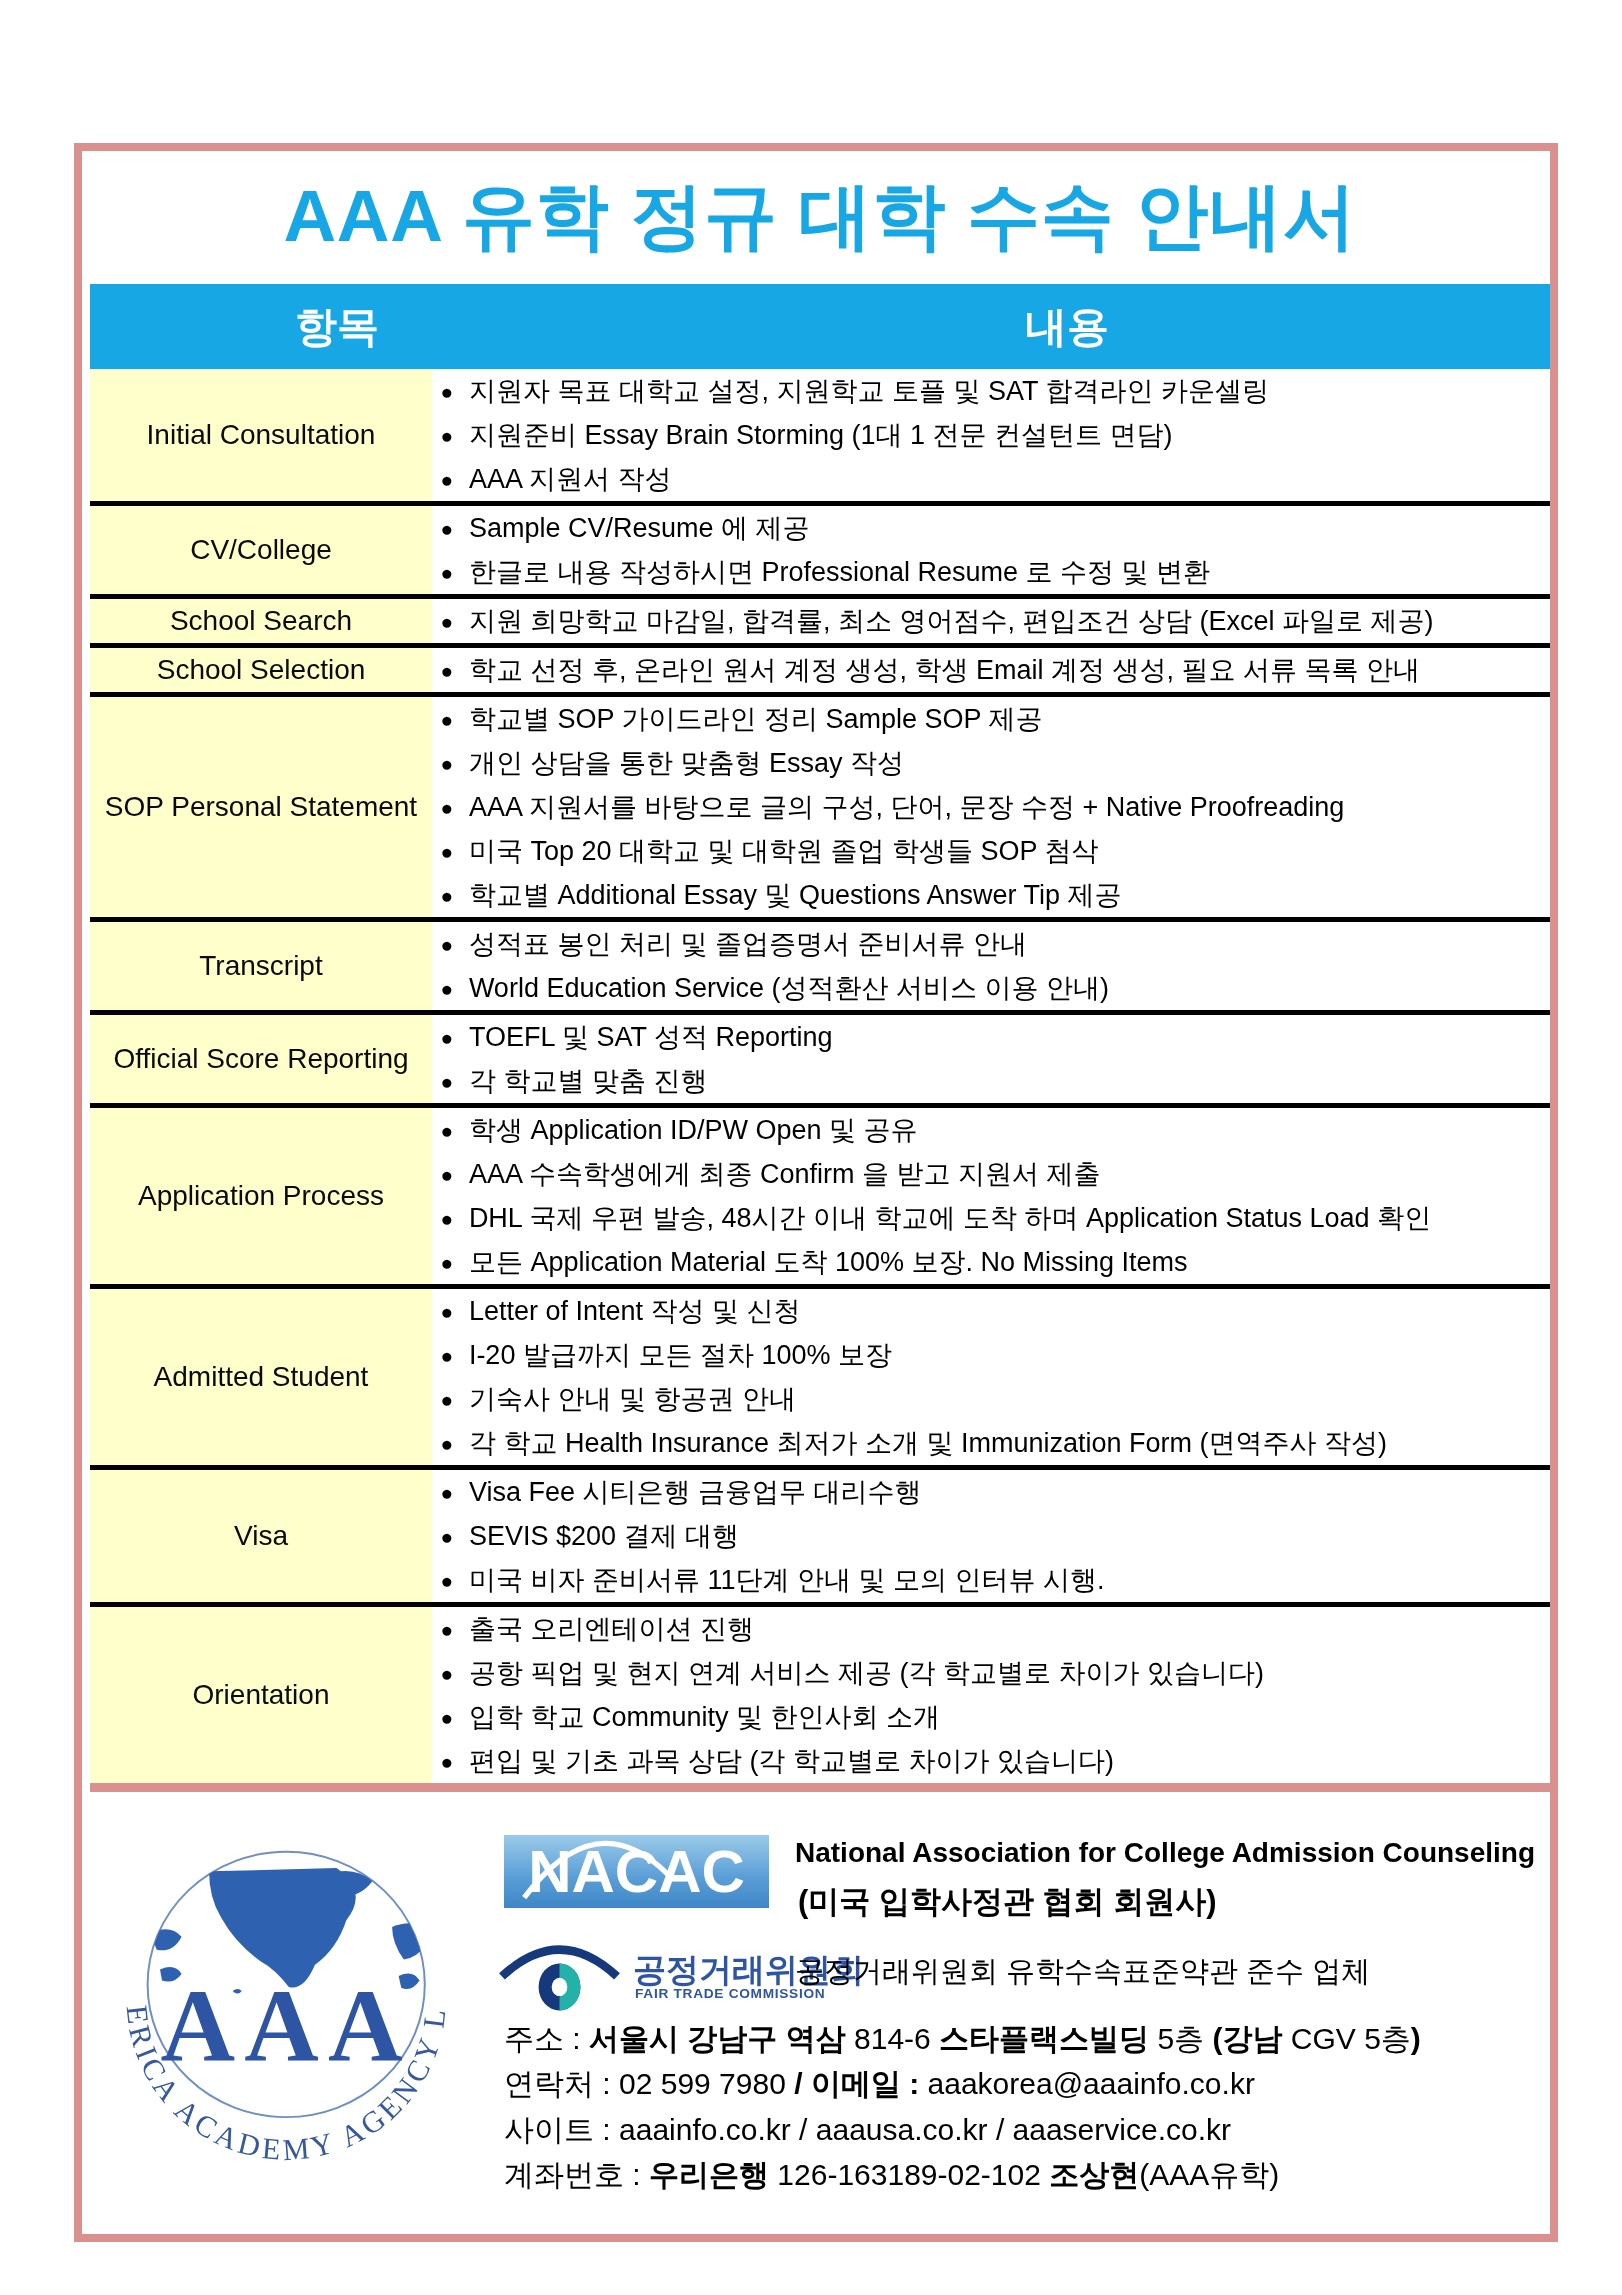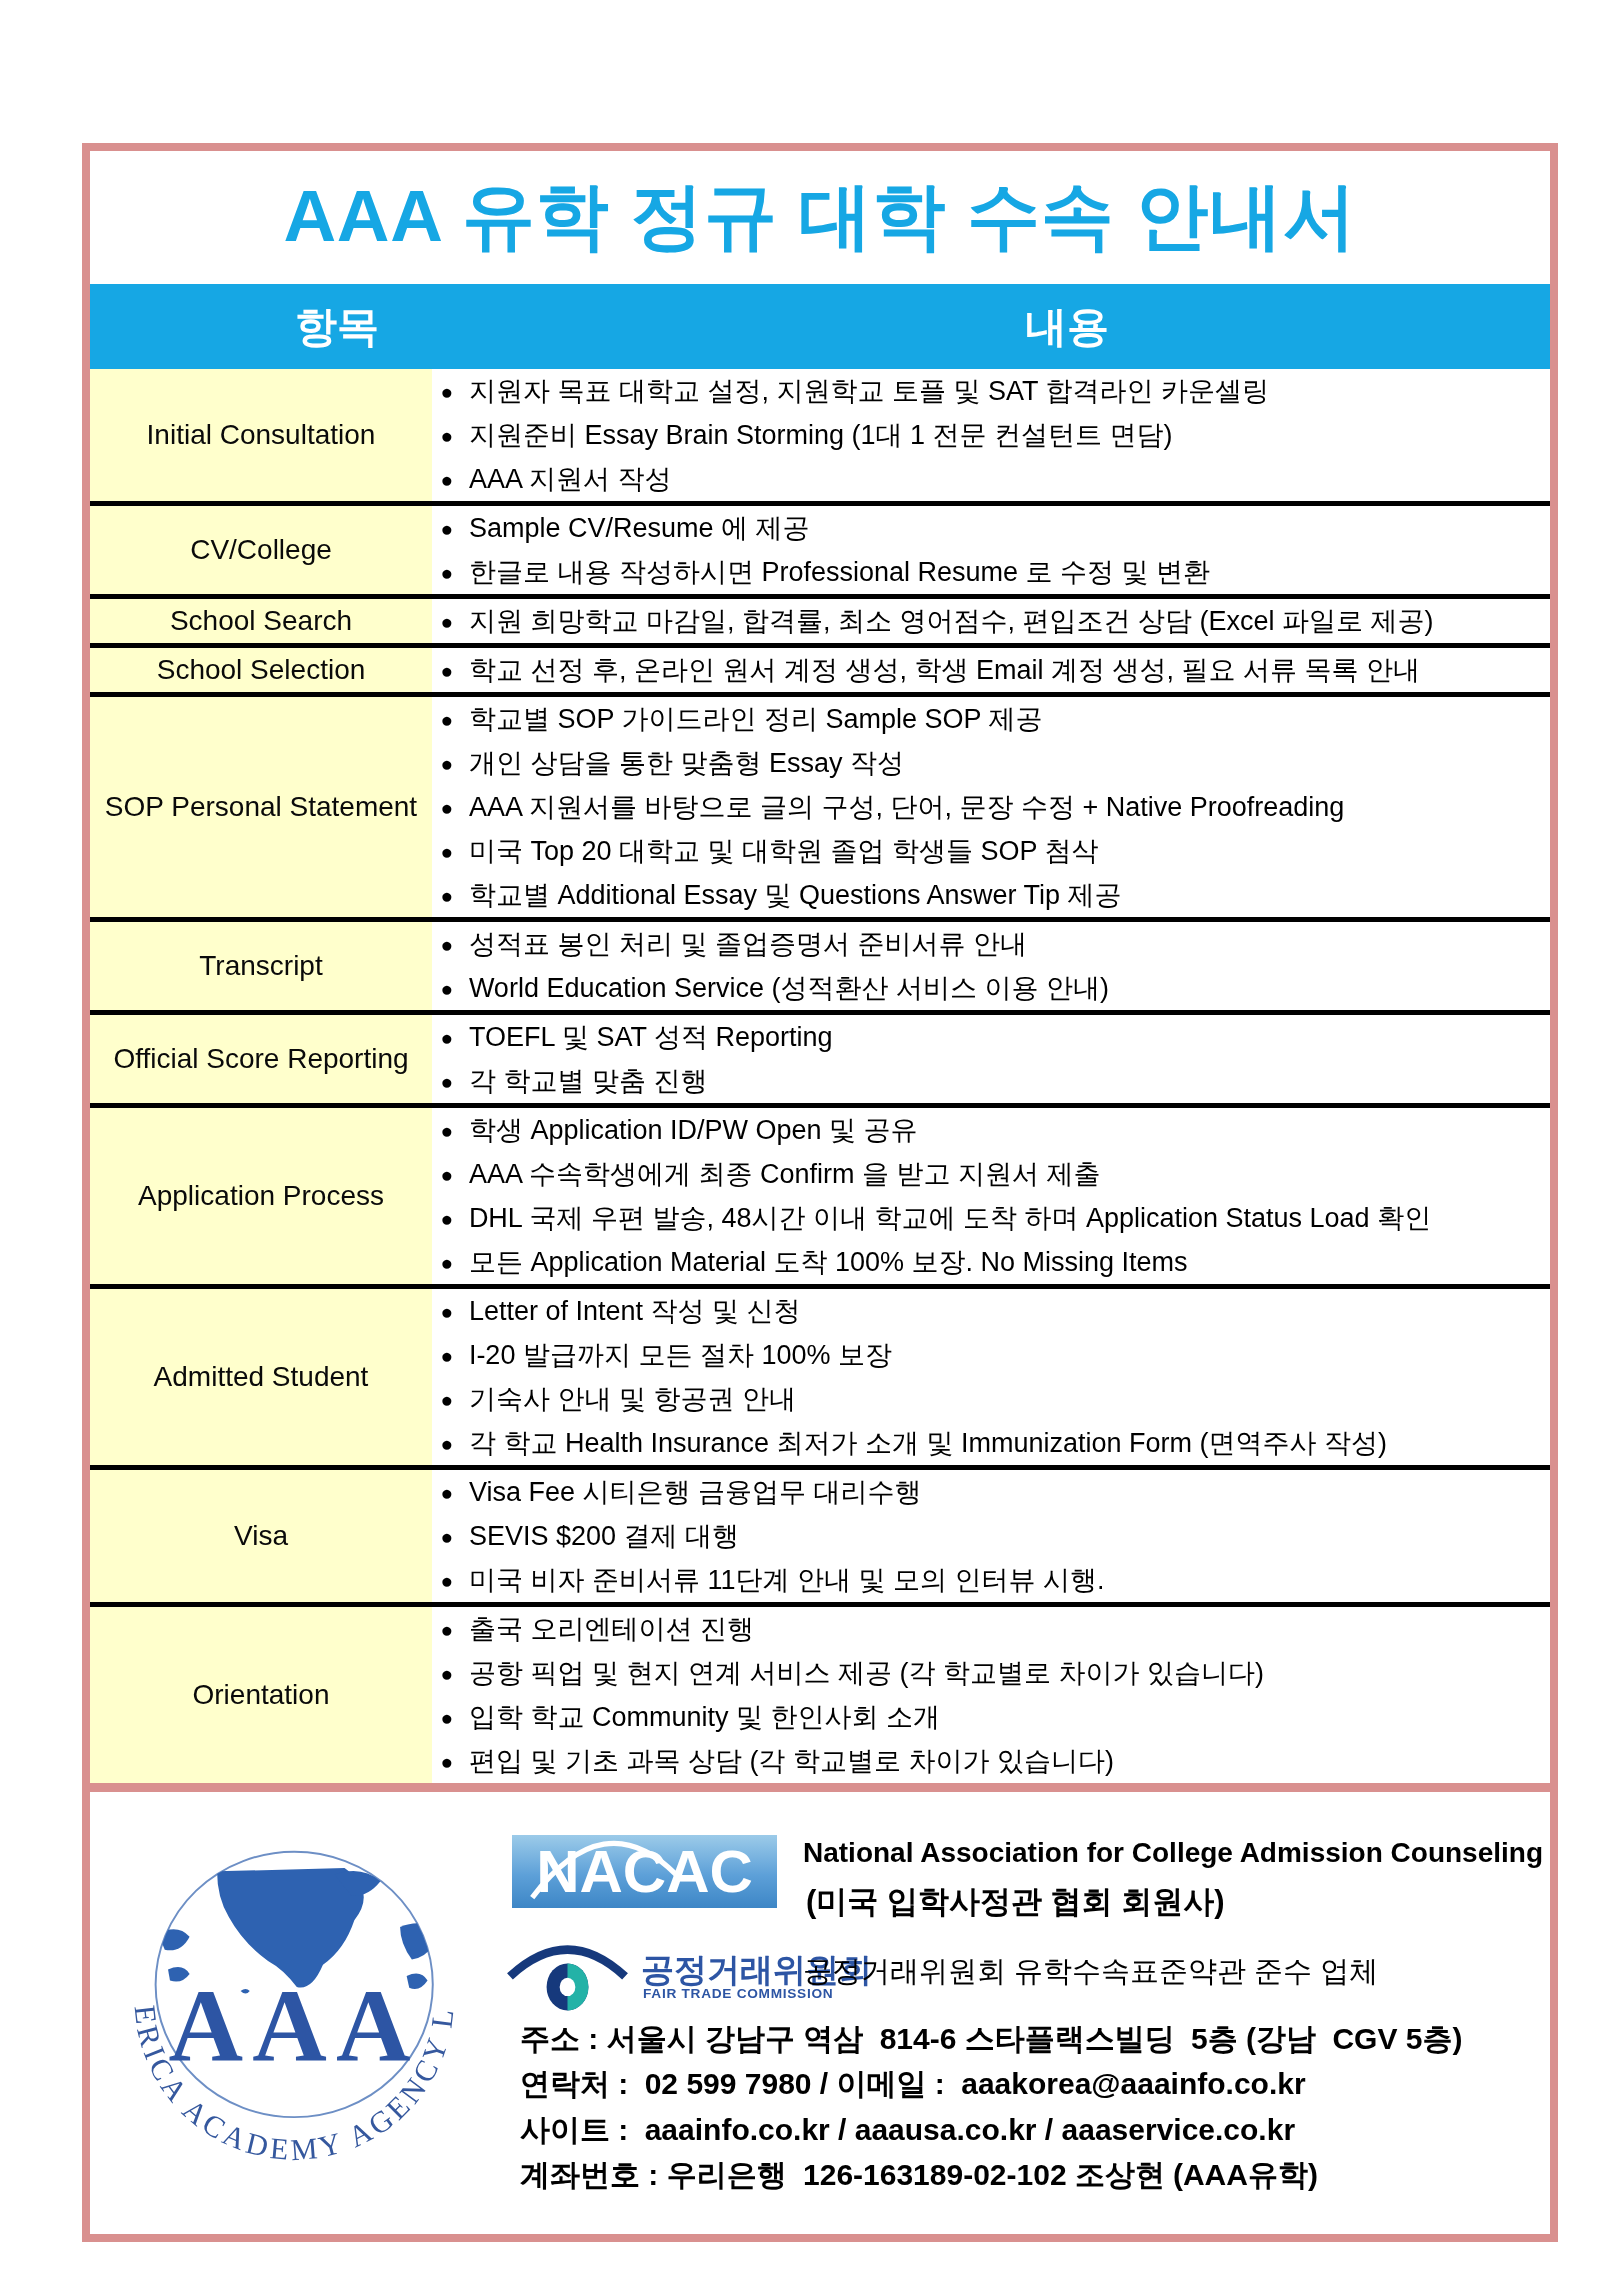--- a/index.html
+++ b/index.html
@@ -3,22 +3,22 @@
 <meta charset="utf-8">
 <style>
   html,body{margin:0;padding:0;}
   body{
     width:1623px;height:2295px;background:#ffffff;
     font-family:"Liberation Sans","DejaVu Sans",sans-serif;
     -webkit-font-smoothing:antialiased;
   }
   .page{position:relative;width:1623px;height:2295px;background:#fff;overflow:hidden;}
   .frame{
-    position:absolute;left:82px;top:143px;width:1460px;height:2083px;
-    border:8.5px solid #d9908f;background:#fff;box-sizing:content-box;
+    position:absolute;left:74px;top:143px;width:1460px;height:2083px;
+    border:8.5px solid #d9908f;background:#fff;box-sizing:content-box;padding-left:8px;
   }
   
   .title-area{height:133px;display:flex;align-items:center;justify-content:center;background:#fff;}
   .doc-title{font-size:73px;font-weight:800;color:#16a7e4;letter-spacing:0.7px;white-space:nowrap;}
   
   .header-row{height:85px;background:#16a7e4;display:flex;}
   .header-cell{display:flex;align-items:center;justify-content:center;color:#fff;font-size:42px;font-weight:700;margin-left:40px;}
   .hc-item{width:414px;}
   .hc-content{flex:1;}
   
@@ -43,21 +43,21 @@
   .nacac-text{font-size:60px;font-weight:800;color:#fff;letter-spacing:0px;line-height:1;}
   .nacac-swoosh{position:absolute;left:0;top:0;}
   .nacac-line1{position:absolute;left:713px;top:1686px;font-size:28px;color:#000;font-weight:700;white-space:nowrap;}
   .nacac-line2{position:absolute;left:716px;top:1730px;font-size:31px;color:#000;font-weight:800;white-space:nowrap;}
   .ftc-logo{position:absolute;left:412px;top:1781px;}
   .ftc-korean{position:absolute;left:551px;top:1797px;font-size:33px;font-weight:800;color:#2d55a4;white-space:nowrap;}
   .ftc-english{position:absolute;left:553px;top:1835px;font-size:13.7px;font-weight:700;color:#2d55a4;letter-spacing:0.7px;white-space:nowrap;}
   .ftc-note{position:absolute;left:713px;top:1801px;font-size:29px;color:#000;font-weight:500;white-space:nowrap;}
   .contact-line{position:absolute;left:422px;font-size:30px;color:#000;white-space:nowrap;}
   .contact-line .seg{font-weight:600;}
-  .contact-line .seg.bold{font-weight:700;margin-left:8px;}
+  .contact-line .seg.bold{font-weight:400;}
 </style>
 </head>
 <body>
 
 <div class="page">
   <div class="frame">
 
     <div class="title-area">
       <div class="doc-title">AAA 유학 정규 대학 수속 안내서</div>
     </div>

